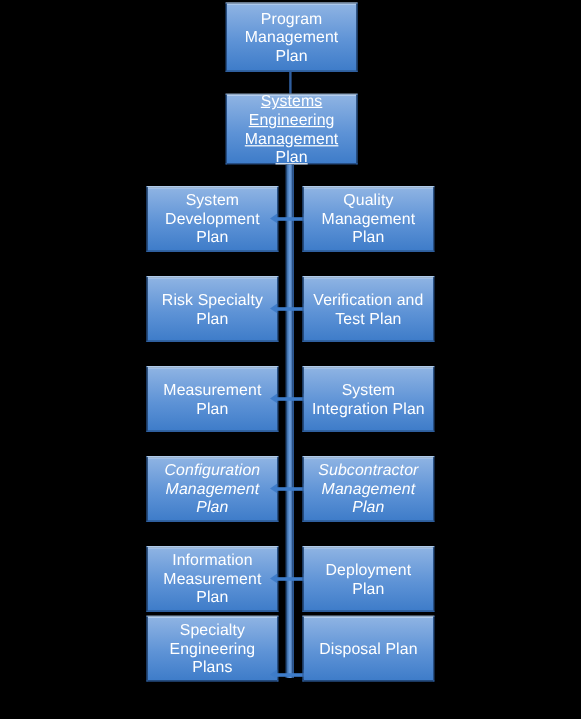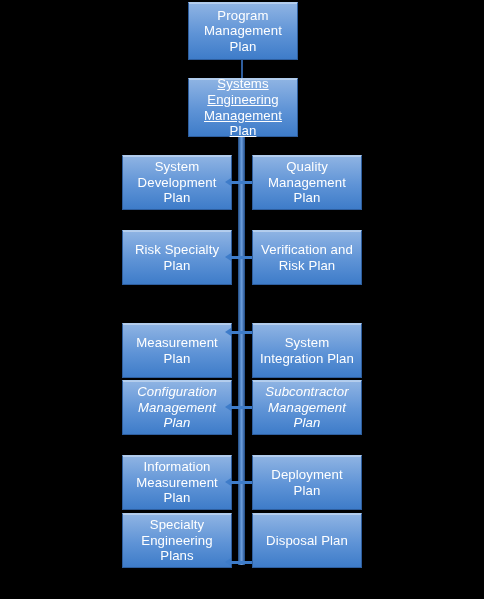--- a/index.html
+++ b/index.html
@@ -51,21 +51,21 @@
   #box-program          { top: 2px;  height: 58px; }
   #box-sysengineering   { top: 78px; height: 59px; text-decoration: underline; }
 
   
   .box-left  { left: 122px; width: 110px; }
   .box-right { left: 252px; width: 110px; }
   .row-h     { height: 55px; }
 
   .row-0 { top: 155px; }
   .row-1 { top: 230px; }
-  .row-2 { top: 323px; }
+  .row-2 { top: 305px; }
   .row-3 { top: 380px; font-style: italic; }
   .row-4 { top: 455px; }
   .row-5 { top: 513px; }
 
   
   .stem-thin {
     position: absolute;
     left: 241px;
     width: 2px;
     background: #2F5E9E;
@@ -154,21 +154,21 @@
     <span class="box-label">Risk Specialty
 Plan</span>
   </div>
   <div class="arrow-pair arr-1">
     <span class="head left"></span>
     <span class="shaft"></span>
     <span class="head right"></span>
   </div>
   <div class="plan-box box-right row-h row-1">
     <span class="box-label">Verification and
-Risk Plan</span>
+Test Plan</span>
   </div>
 
   <div class="plan-box box-left row-h row-2">
     <span class="box-label">Measurement
 Plan</span>
   </div>
   <div class="arrow-pair arr-2">
     <span class="head left"></span>
     <span class="shaft"></span>
     <span class="head right"></span>

